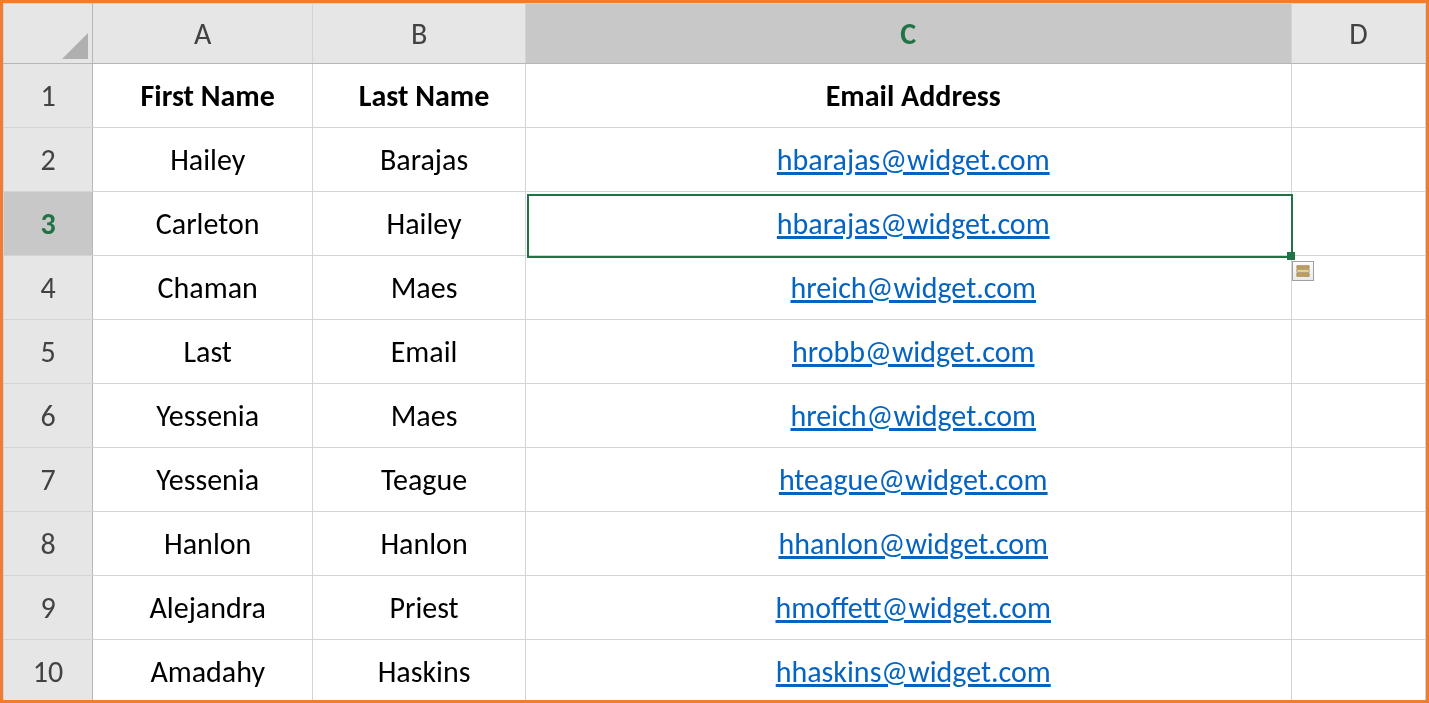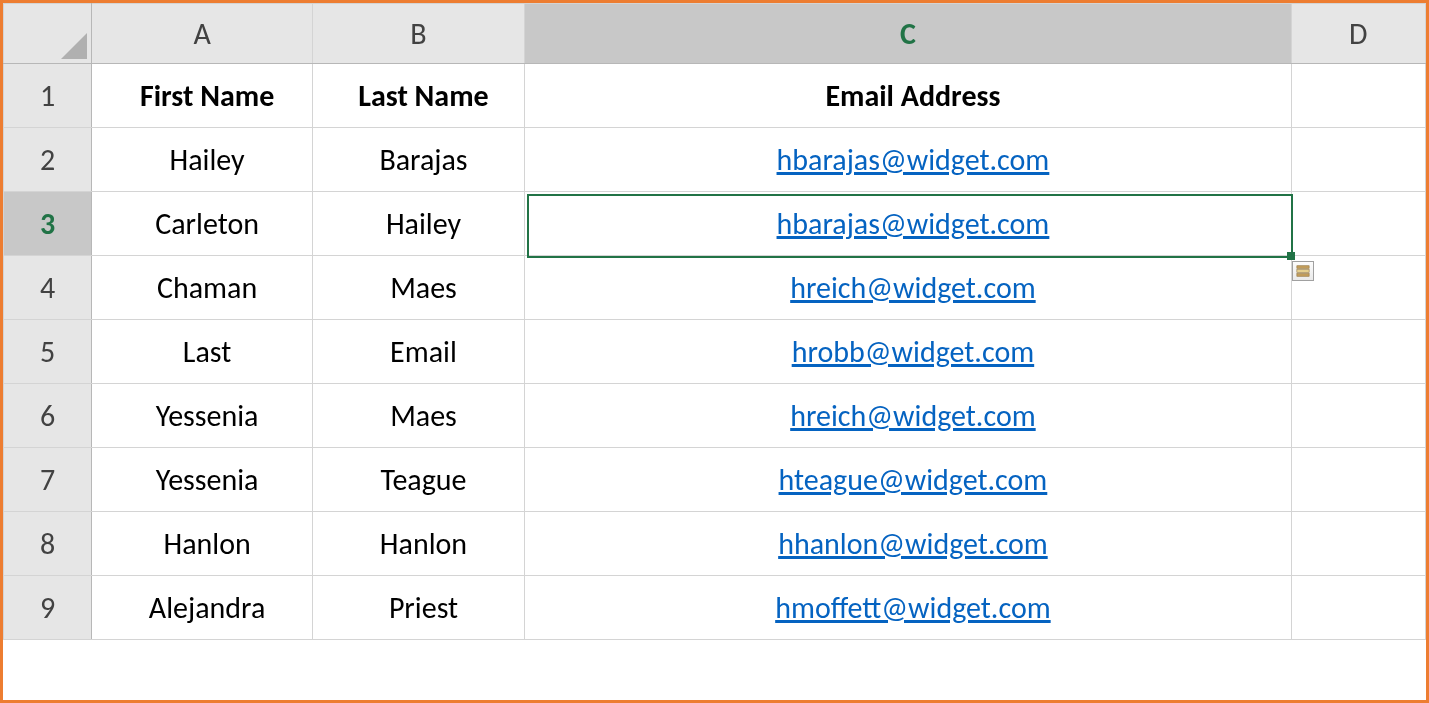--- a/index.html
+++ b/index.html
@@ -212,20 +212,27 @@
     </tr>
 
     <tr>
       <td class="rowhdr">9</td>
       <td class="cell">Alejandra</td>
       <td class="cell">Priest</td>
       <td class="cell link">hmoffett@widget.com</td>
       <td class="cell"></td>
     </tr>
 
+    <tr>
+      <td class="rowhdr">10</td>
+      <td class="cell">Amadahy</td>
+      <td class="cell">Haskins</td>
+      <td class="cell link">hhaskins@widget.com</td>
+      <td class="cell"></td>
+    </tr>
 
   </tbody>
     </table>
 
   <div class="sel-box" id="selbox" style="left: 524.266px; top: 190.5px; width: 765.953px; height: 64px;">
     <div class="fillhandle"></div>
   </div>
 
   <div class="smarttag" id="smarttag" style="left: 1289.22px; top: 257.5px;">
     <svg viewBox="0 0 16 16">

